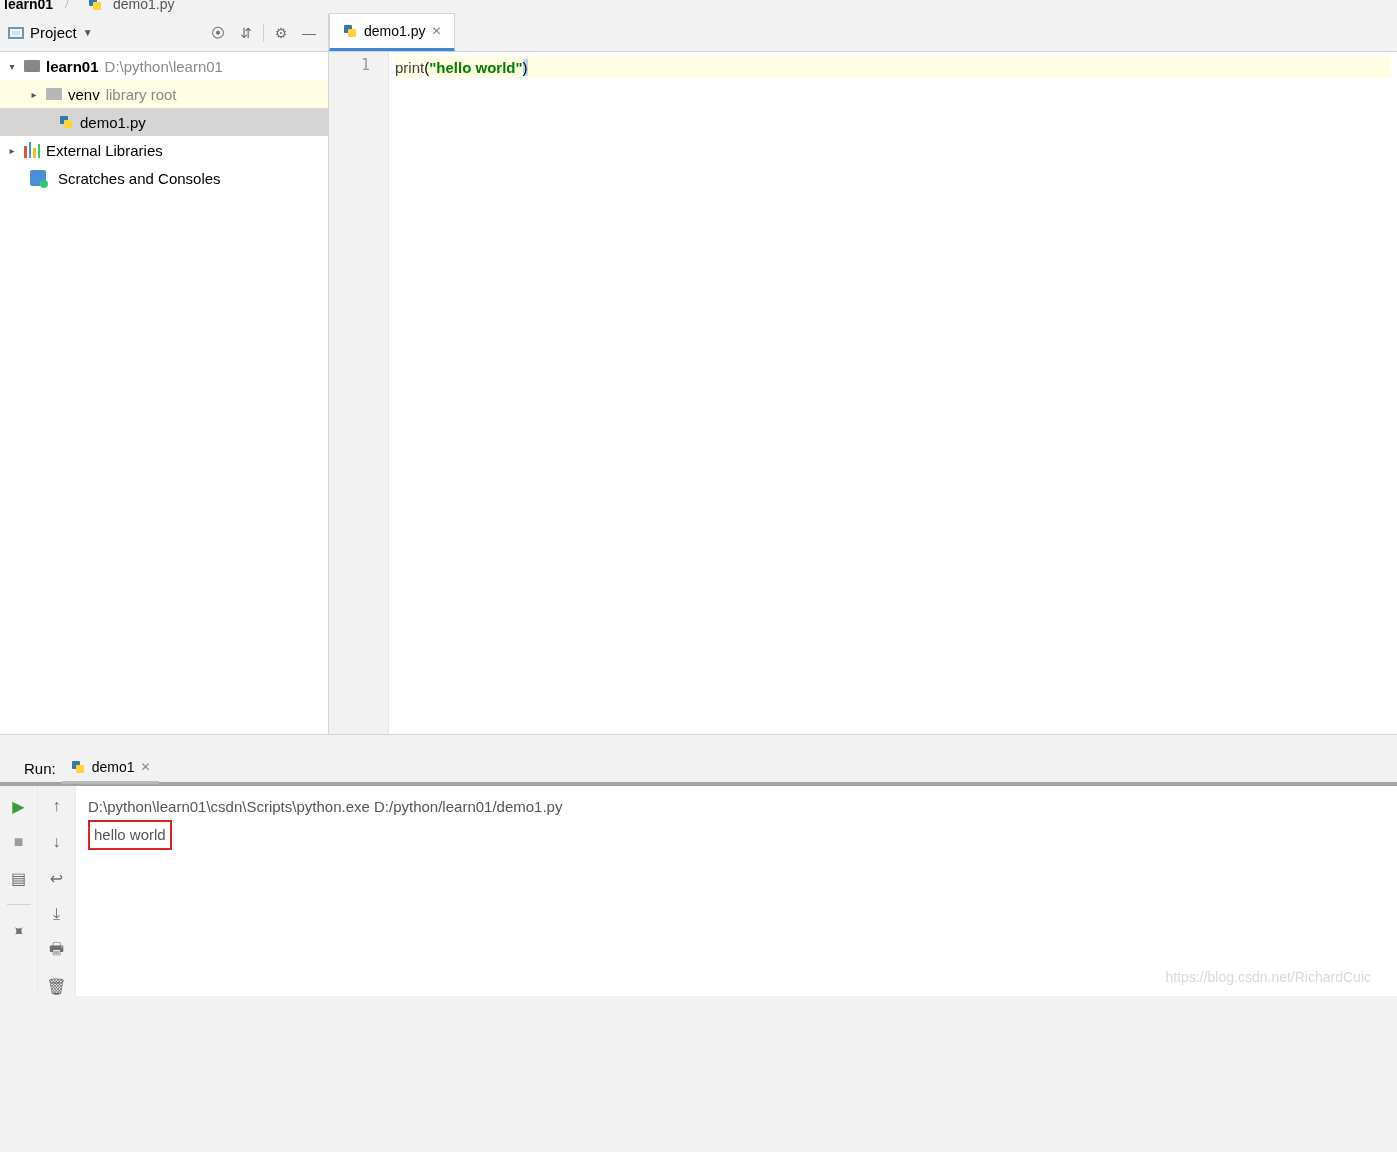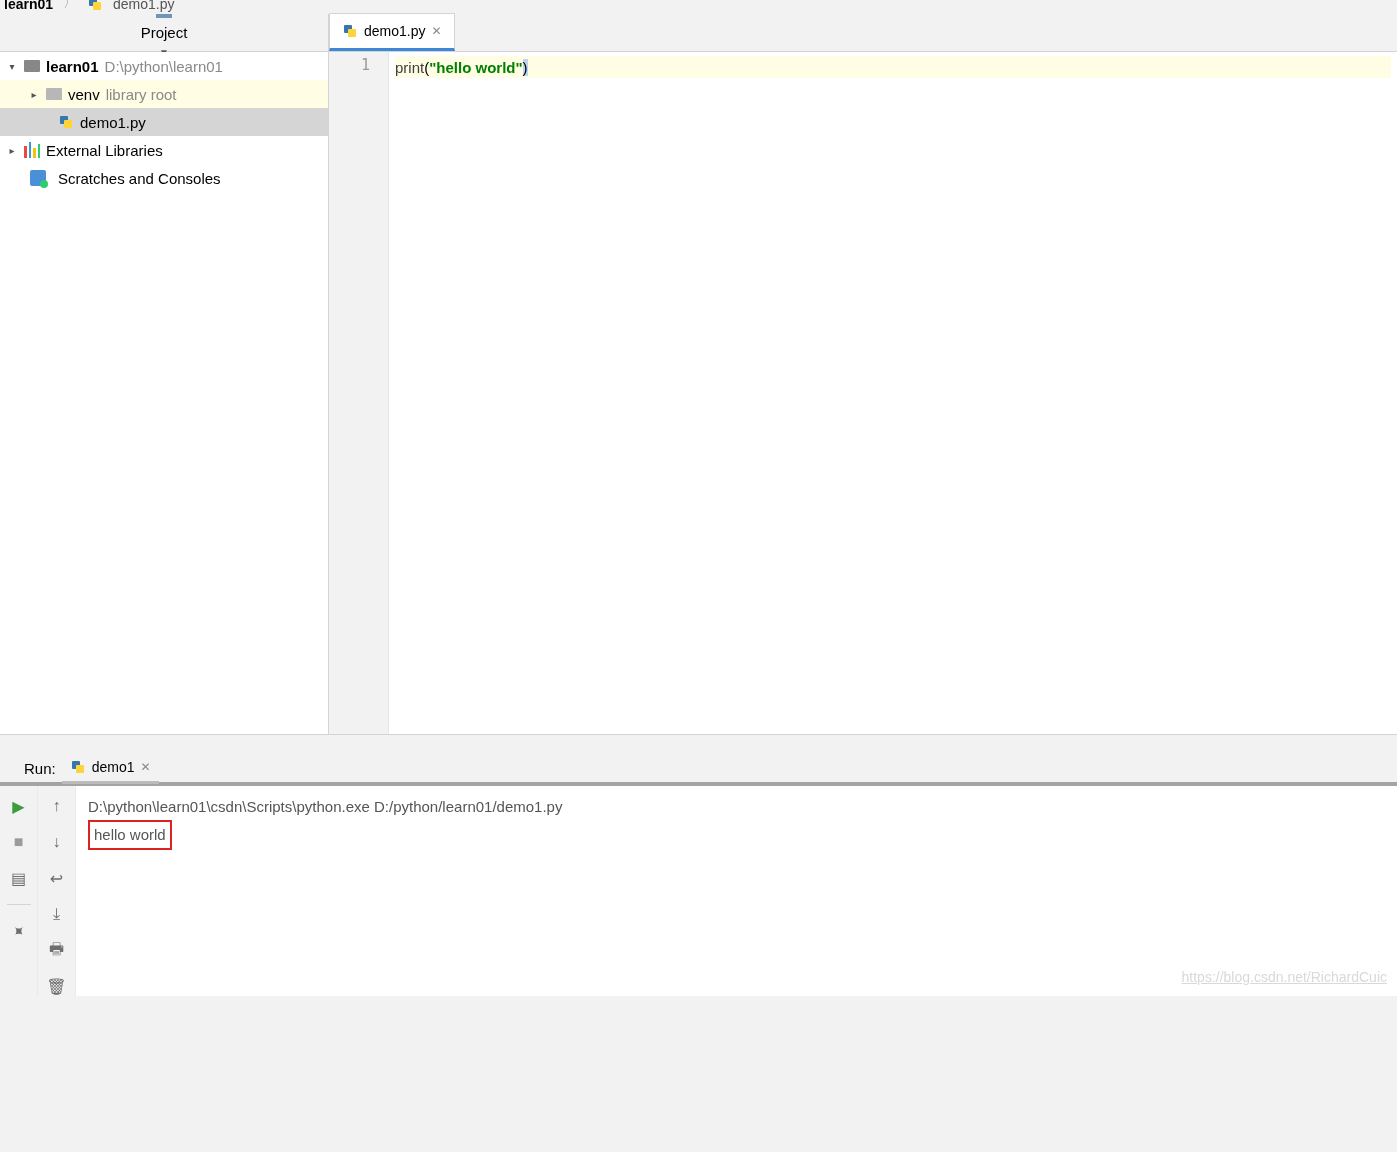--- a/index.html
+++ b/index.html
@@ -6,21 +6,21 @@
 body { width:1397px; height:1152px; background:#f2f2f2; font-size:14px; color:#000; overflow:hidden; }
 .breadcrumb { height:14px; display:flex; align-items:flex-end; padding:0 4px 2px; gap:10px; background:#f2f2f2; color:#555; }
 .breadcrumb .sep { color:#999; }
 .breadcrumb .bold { font-weight:700; color:#000; }
 .py-ico { display:inline-block; width:16px; height:16px; position:relative; }
 .py-ico::before, .py-ico::after { content:""; position:absolute; width:8px; height:8px; border-radius:1px; }
 .py-ico::before { background:#3776ab; top:2px; left:2px; }
 .py-ico::after { background:#ffd43b; bottom:2px; right:2px; }
 .main { display:flex; height:720px; }
 .sidebar { width:329px; background:#fff; display:flex; flex-direction:column; border-right:1px solid #d4d4d4; }
-.proj-header { height:38px; display:flex; align-items:center; padding:0 8px; border-bottom:1px solid #d4d4d4; gap:6px; background:#f2f2f2;flex-direction:column; }
+.proj-header { height:38px; display:flex; align-items:center; padding:0 8px; border-bottom:1px solid #d4d4d4; gap:6px; background:#f2f2f2; }
 .proj-header .label { font-size:15px; color:#000; }
 .proj-header .chev { font-size:10px; color:#555; }
 .proj-header .spacer { flex:1; }
 .proj-header .tb-ico { width:22px; height:22px; display:flex; align-items:center; justify-content:center; color:#6e6e6e; cursor:pointer; font-size:14px; }
 .proj-header .div { width:1px; height:18px; background:#cfcfcf; }
 .box-ico { width:16px; height:12px; border:2px solid #6e96b8; position:relative; }
 .box-ico::after { content:""; position:absolute; left:2px; right:2px; top:2px; bottom:2px; background:#cfe3f2; }
 .tree { flex:1; background:#fff; overflow:hidden; }
 .tree-row { height:28px; display:flex; align-items:center; gap:6px; padding:0 6px; cursor:pointer; }
 .tree-row.indent1 { padding-left:28px; }
@@ -64,21 +64,21 @@
 .run-body { flex:1; display:flex; }
 .gutter-col { width:38px; background:#f2f2f2; display:flex; flex-direction:column; align-items:center; padding-top:10px; gap:16px; border-right:1px solid #eaeaea; }
 .gutter-col.g2 { background:#f2f2f2; }
 .g-ico { width:20px; height:20px; display:flex; align-items:center; justify-content:center; cursor:pointer; color:#6e6e6e; font-size:16px; }
 .g-ico.play { color:#3c9b3c; }
 .g-ico.stop { color:#9b9b9b; }
 .g-ico.pin { transform:rotate(45deg); }
 .g-sep { width:24px; height:1px; background:#d4d4d4; }
 .console { flex:1; padding:8px 12px; font-family:Consolas,monospace; font-size:15px; color:#555; line-height:26px; position:relative; }
 .console .boxed { border:2px solid #d22; padding:0 4px; display:inline-block; }
-.watermark { position:absolute; right:10px; bottom:6px; color:#d9d9d9; font-size:14px; font-family:Arial;text-decoration:underline; }
+.watermark { position:absolute; right:26px; bottom:6px; color:#d9d9d9; font-size:14px; font-family:Arial; }
 </style>
 </head>
 <body>
 
 <div class="breadcrumb">
   <span class="bold">learn01</span>
   <span class="sep">〉</span>
   <span class="py-ico"></span>
   <span>demo1.py</span>
 </div>

